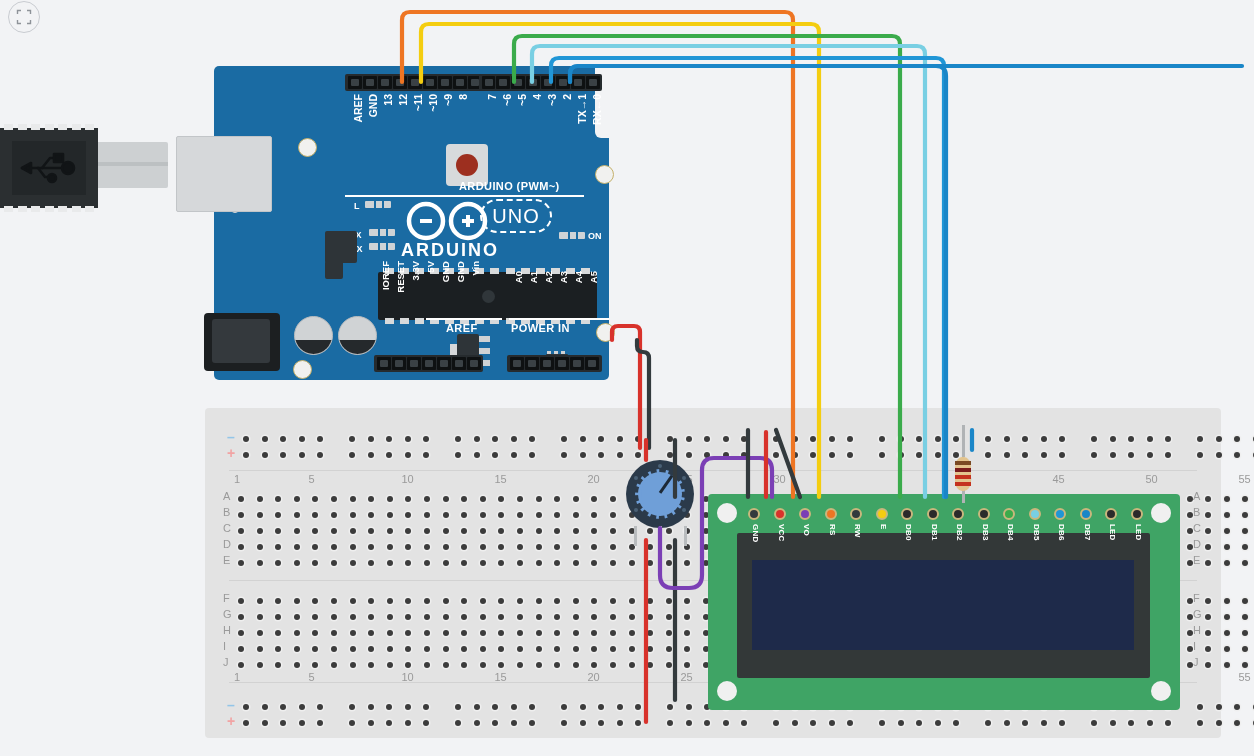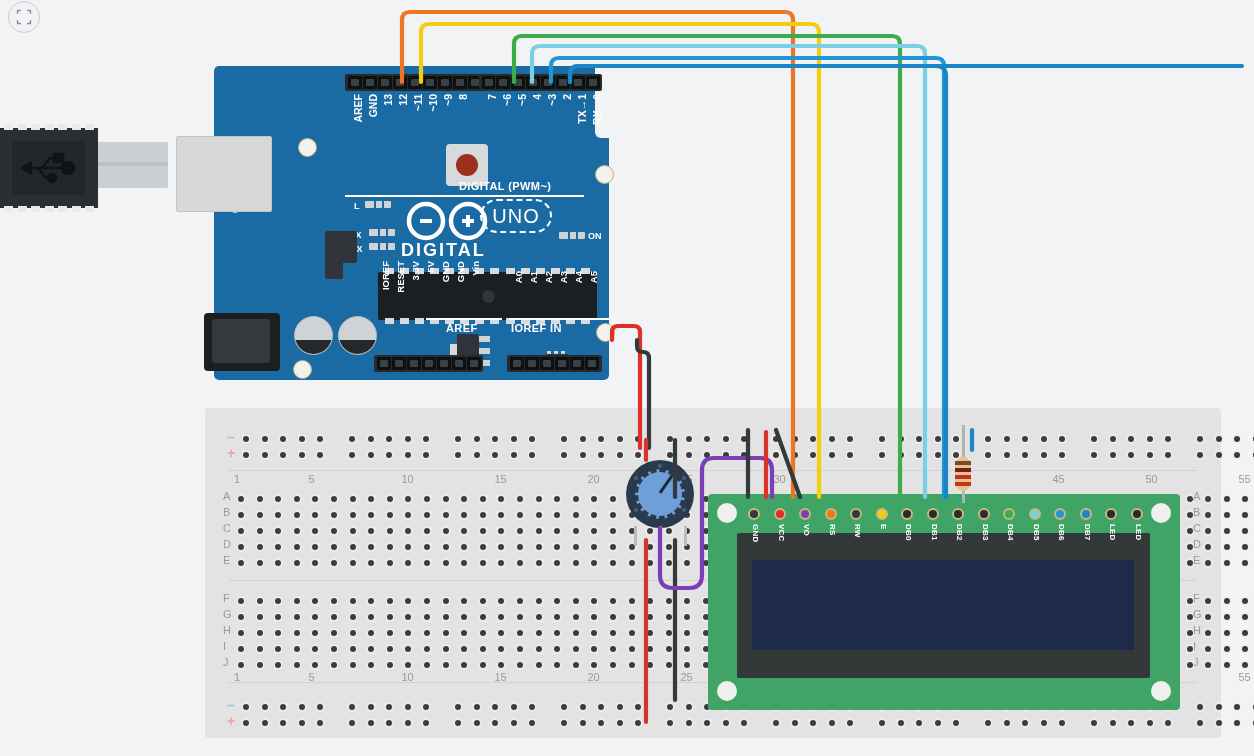--- a/index.html
+++ b/index.html
@@ -258,21 +258,21 @@
         <div class="pinlbl" style="left: 243px; top: 28px;">8</div>
         <div class="pinlbl" style="left: 272px; top: 28px;">7</div>
         <div class="pinlbl" style="left: 287px; top: 28px;">~6</div>
         <div class="pinlbl" style="left: 302px; top: 28px;">~5</div>
         <div class="pinlbl" style="left: 317px; top: 28px;">4</div>
         <div class="pinlbl" style="left: 332px; top: 28px;">~3</div>
         <div class="pinlbl" style="left: 347px; top: 28px;">2</div>
         <div class="pinlbl" style="left: 362px; top: 28px;">TX→1</div>
         <div class="pinlbl" style="left: 377px; top: 28px;">RX←0</div>
       </div>
-    <div class="sect-lbl" style="left:245px; top:114px;">DIGITAL (PWM~)</div>
+    <div class="sect-lbl" style="left:245px; top:114px;">ARDUINO (PWM~)</div>
     <div class="wline" style="left:131px; top:129px; width:239px;"></div>
 
     <div class="led-lbl" style="left:140px;top:135px;">L</div>
     <div class="led-bar split" style="left:151px;top:135px;"></div>
     <div class="led-lbl" style="left:136px;top:164px;">TX</div>
     <div class="led-bar split" style="left:155px;top:163px;"></div>
     <div class="led-lbl" style="left:136px;top:178px;">RX</div>
     <div class="led-bar split" style="left:155px;top:177px;"></div>
     <div class="led-bar split" style="left:345px;top:166px;"></div>
     <div class="led-lbl" style="left:374px;top:165px;">ON</div>
@@ -280,21 +280,21 @@
     <div style="position:absolute;left:186px;top:133px;">
       <svg width="96" height="44" viewBox="0 0 96 44">
         <g fill="none" stroke="#fff" stroke-width="4.5">
           <circle cx="26" cy="22" r="17"></circle>
             <circle cx="68" cy="22" r="17"></circle>
           <path d="M20 22 h12" stroke-width="4"></path>
           <path d="M62 22 h12 M68 16 v12" stroke-width="4"></path>
         </g>
       </svg>
     </div>
-    <div class="txt-arduino" style="left:187px; top:174px; font-size:18px;">DIGITAL</div>
+    <div class="txt-arduino" style="left:187px; top:174px; font-size:18px;">ARDUINO</div>
     <div style="position:absolute;left:266px;top:133px;width:72px;height:34px;border:2px dashed #fff;border-radius:17px;
                 display:flex;align-items:center;justify-content:center;color:#fff;font-size:20px;letter-spacing:1px;">
       <span>UNO</span>
     </div>
 
     <div class="blk" style="left:111px;top:165px;width:32px;height:32px;"></div>
     <div class="crystal">SPK16.000G</div>
     <div class="reg"></div>
     <div class="reg-pins">
         <i></i>
@@ -342,21 +342,21 @@
           <i></i>
           <i></i>
           <i></i>
           <i></i>
           <i></i>
       </div>
       <div class="dot"></div>
     </div>
 
     <div class="sect-lbl" style="left:232px;top:256px;">AREF</div>
-    <div class="sect-lbl" style="left:297px;top:256px;">IOREF IN</div>
+    <div class="sect-lbl" style="left:297px;top:256px;">POWER IN</div>
     <div class="wline" style="left:212px;top:252px;width:76px;"></div>
     <div class="wline" style="left:295px;top:252px;width:100px;"></div>
 
     <div class="hdr" style="left:160px; top:289px; width:109px;">
       <div class="sock"></div>
       <div class="sock"></div>
       <div class="sock"></div>
       <div class="sock"></div>
       <div class="sock"></div>
       <div class="sock"></div>

